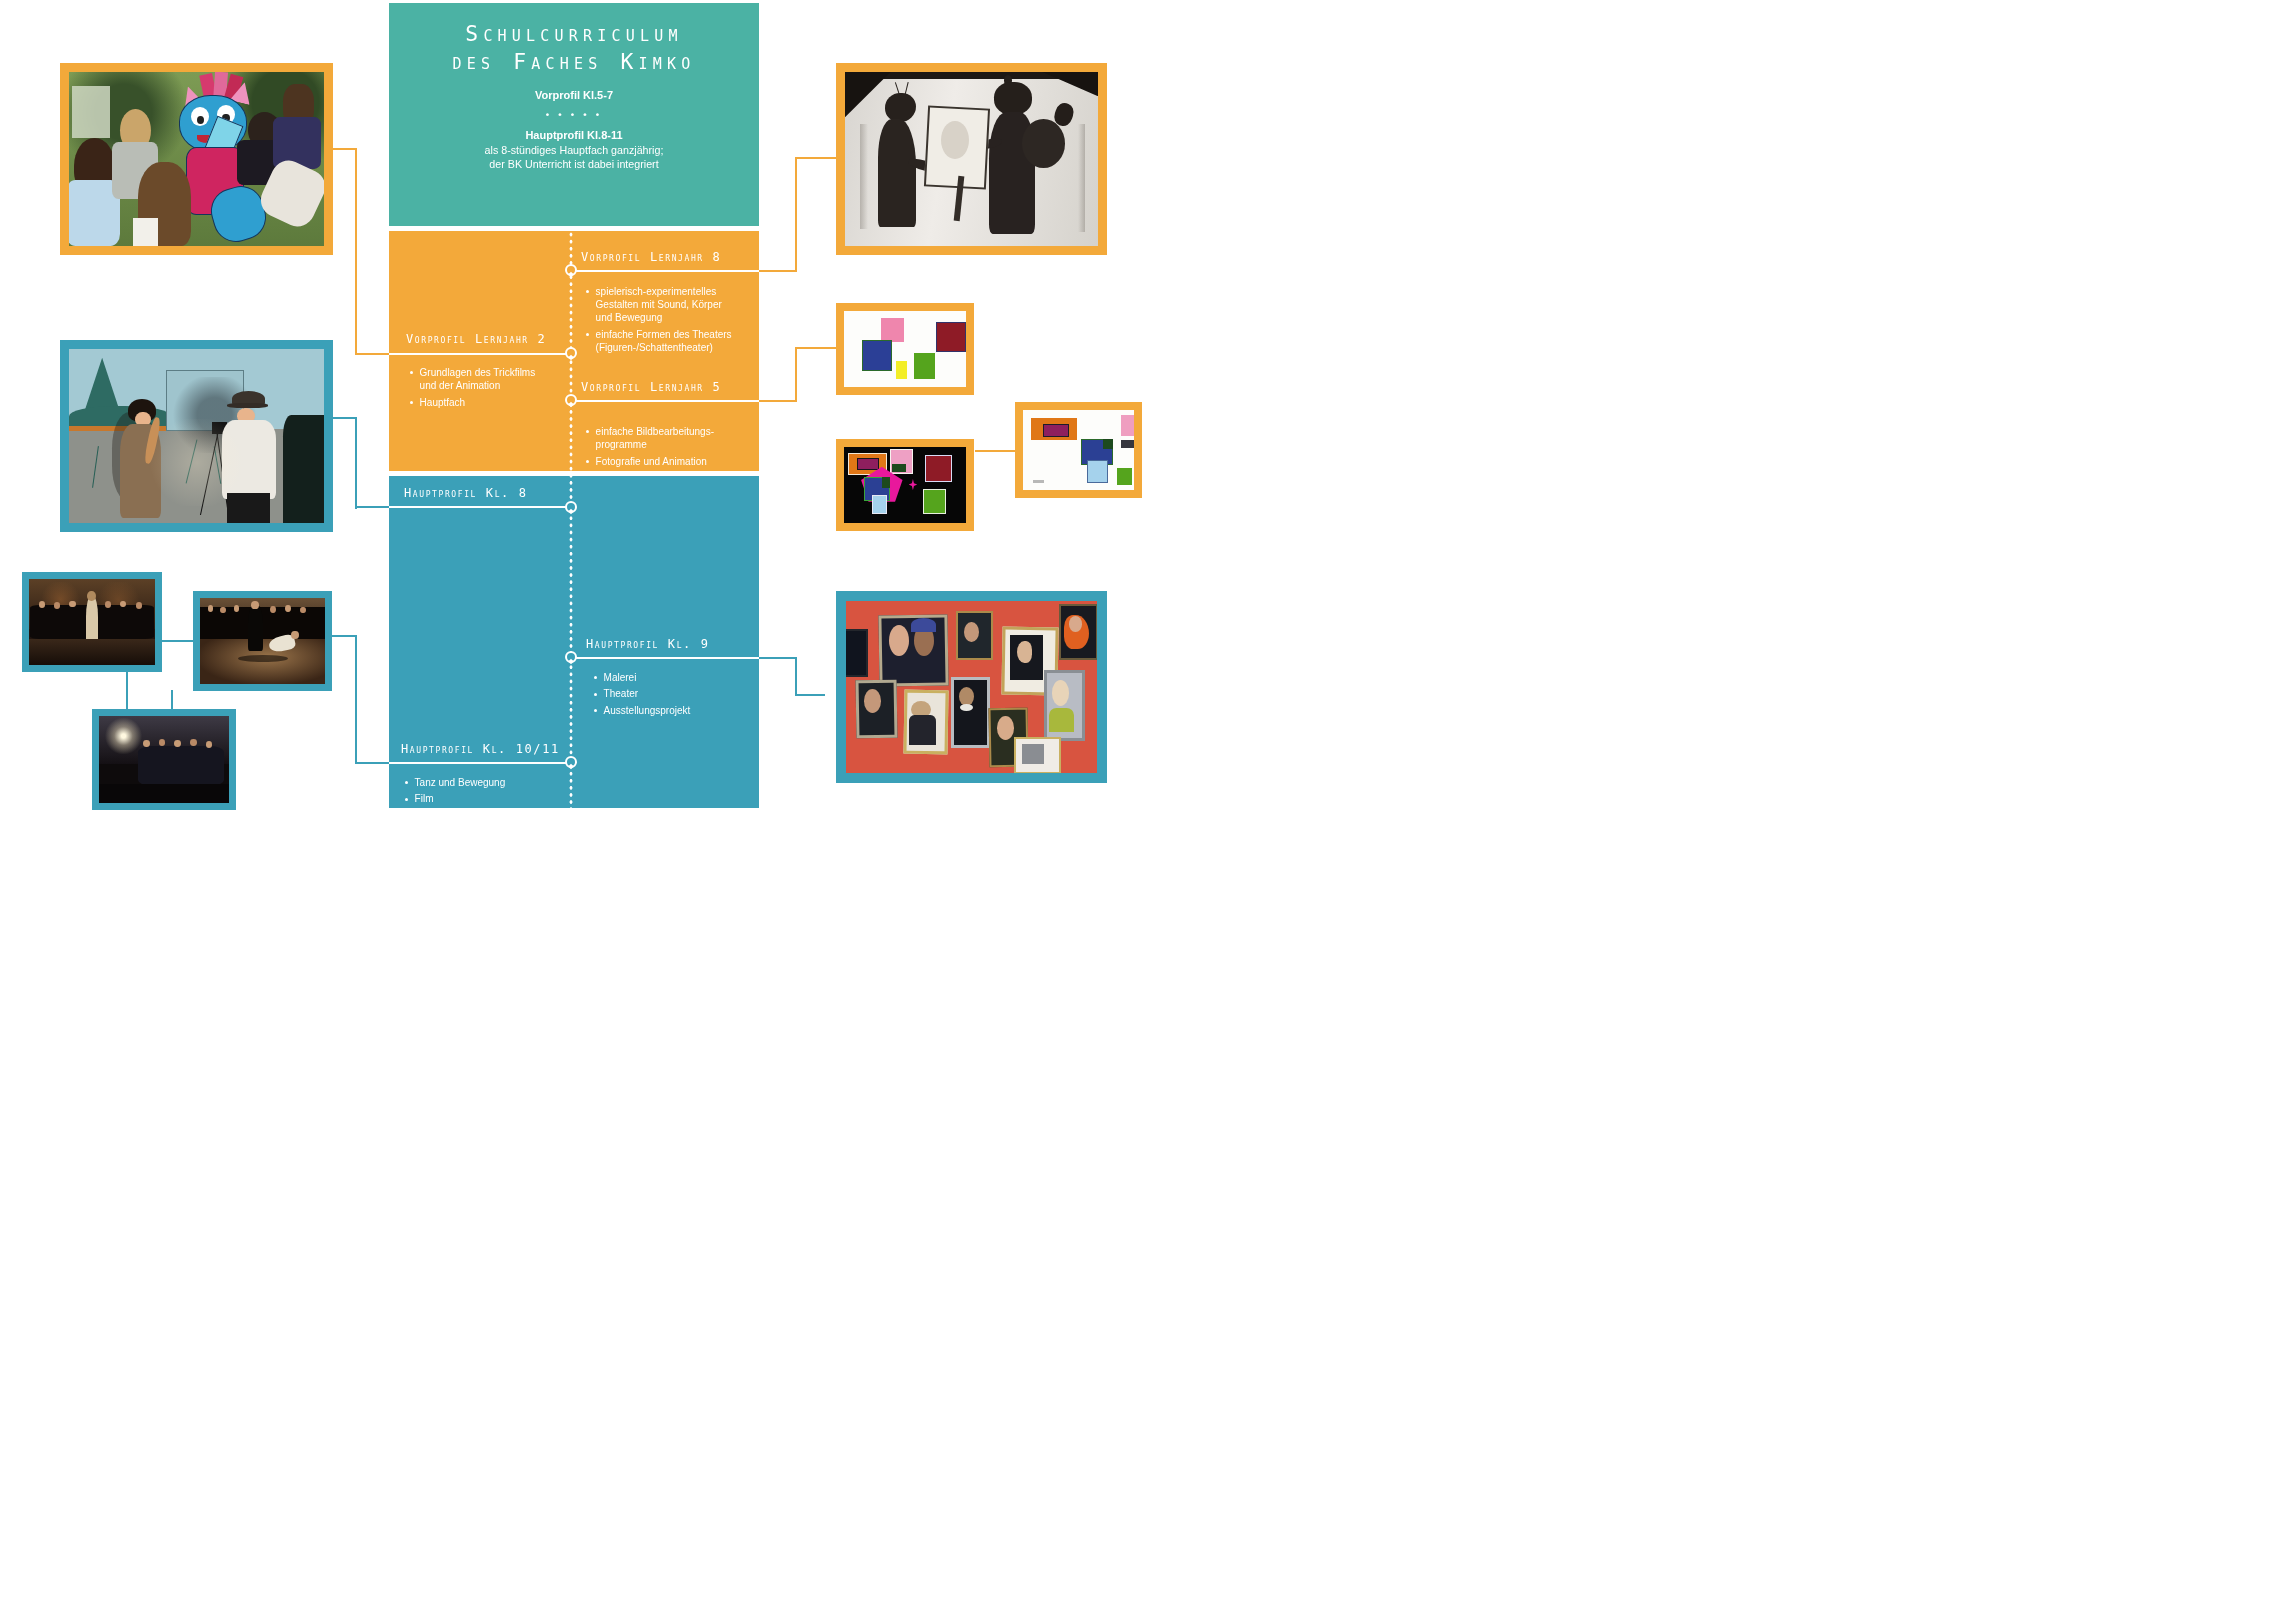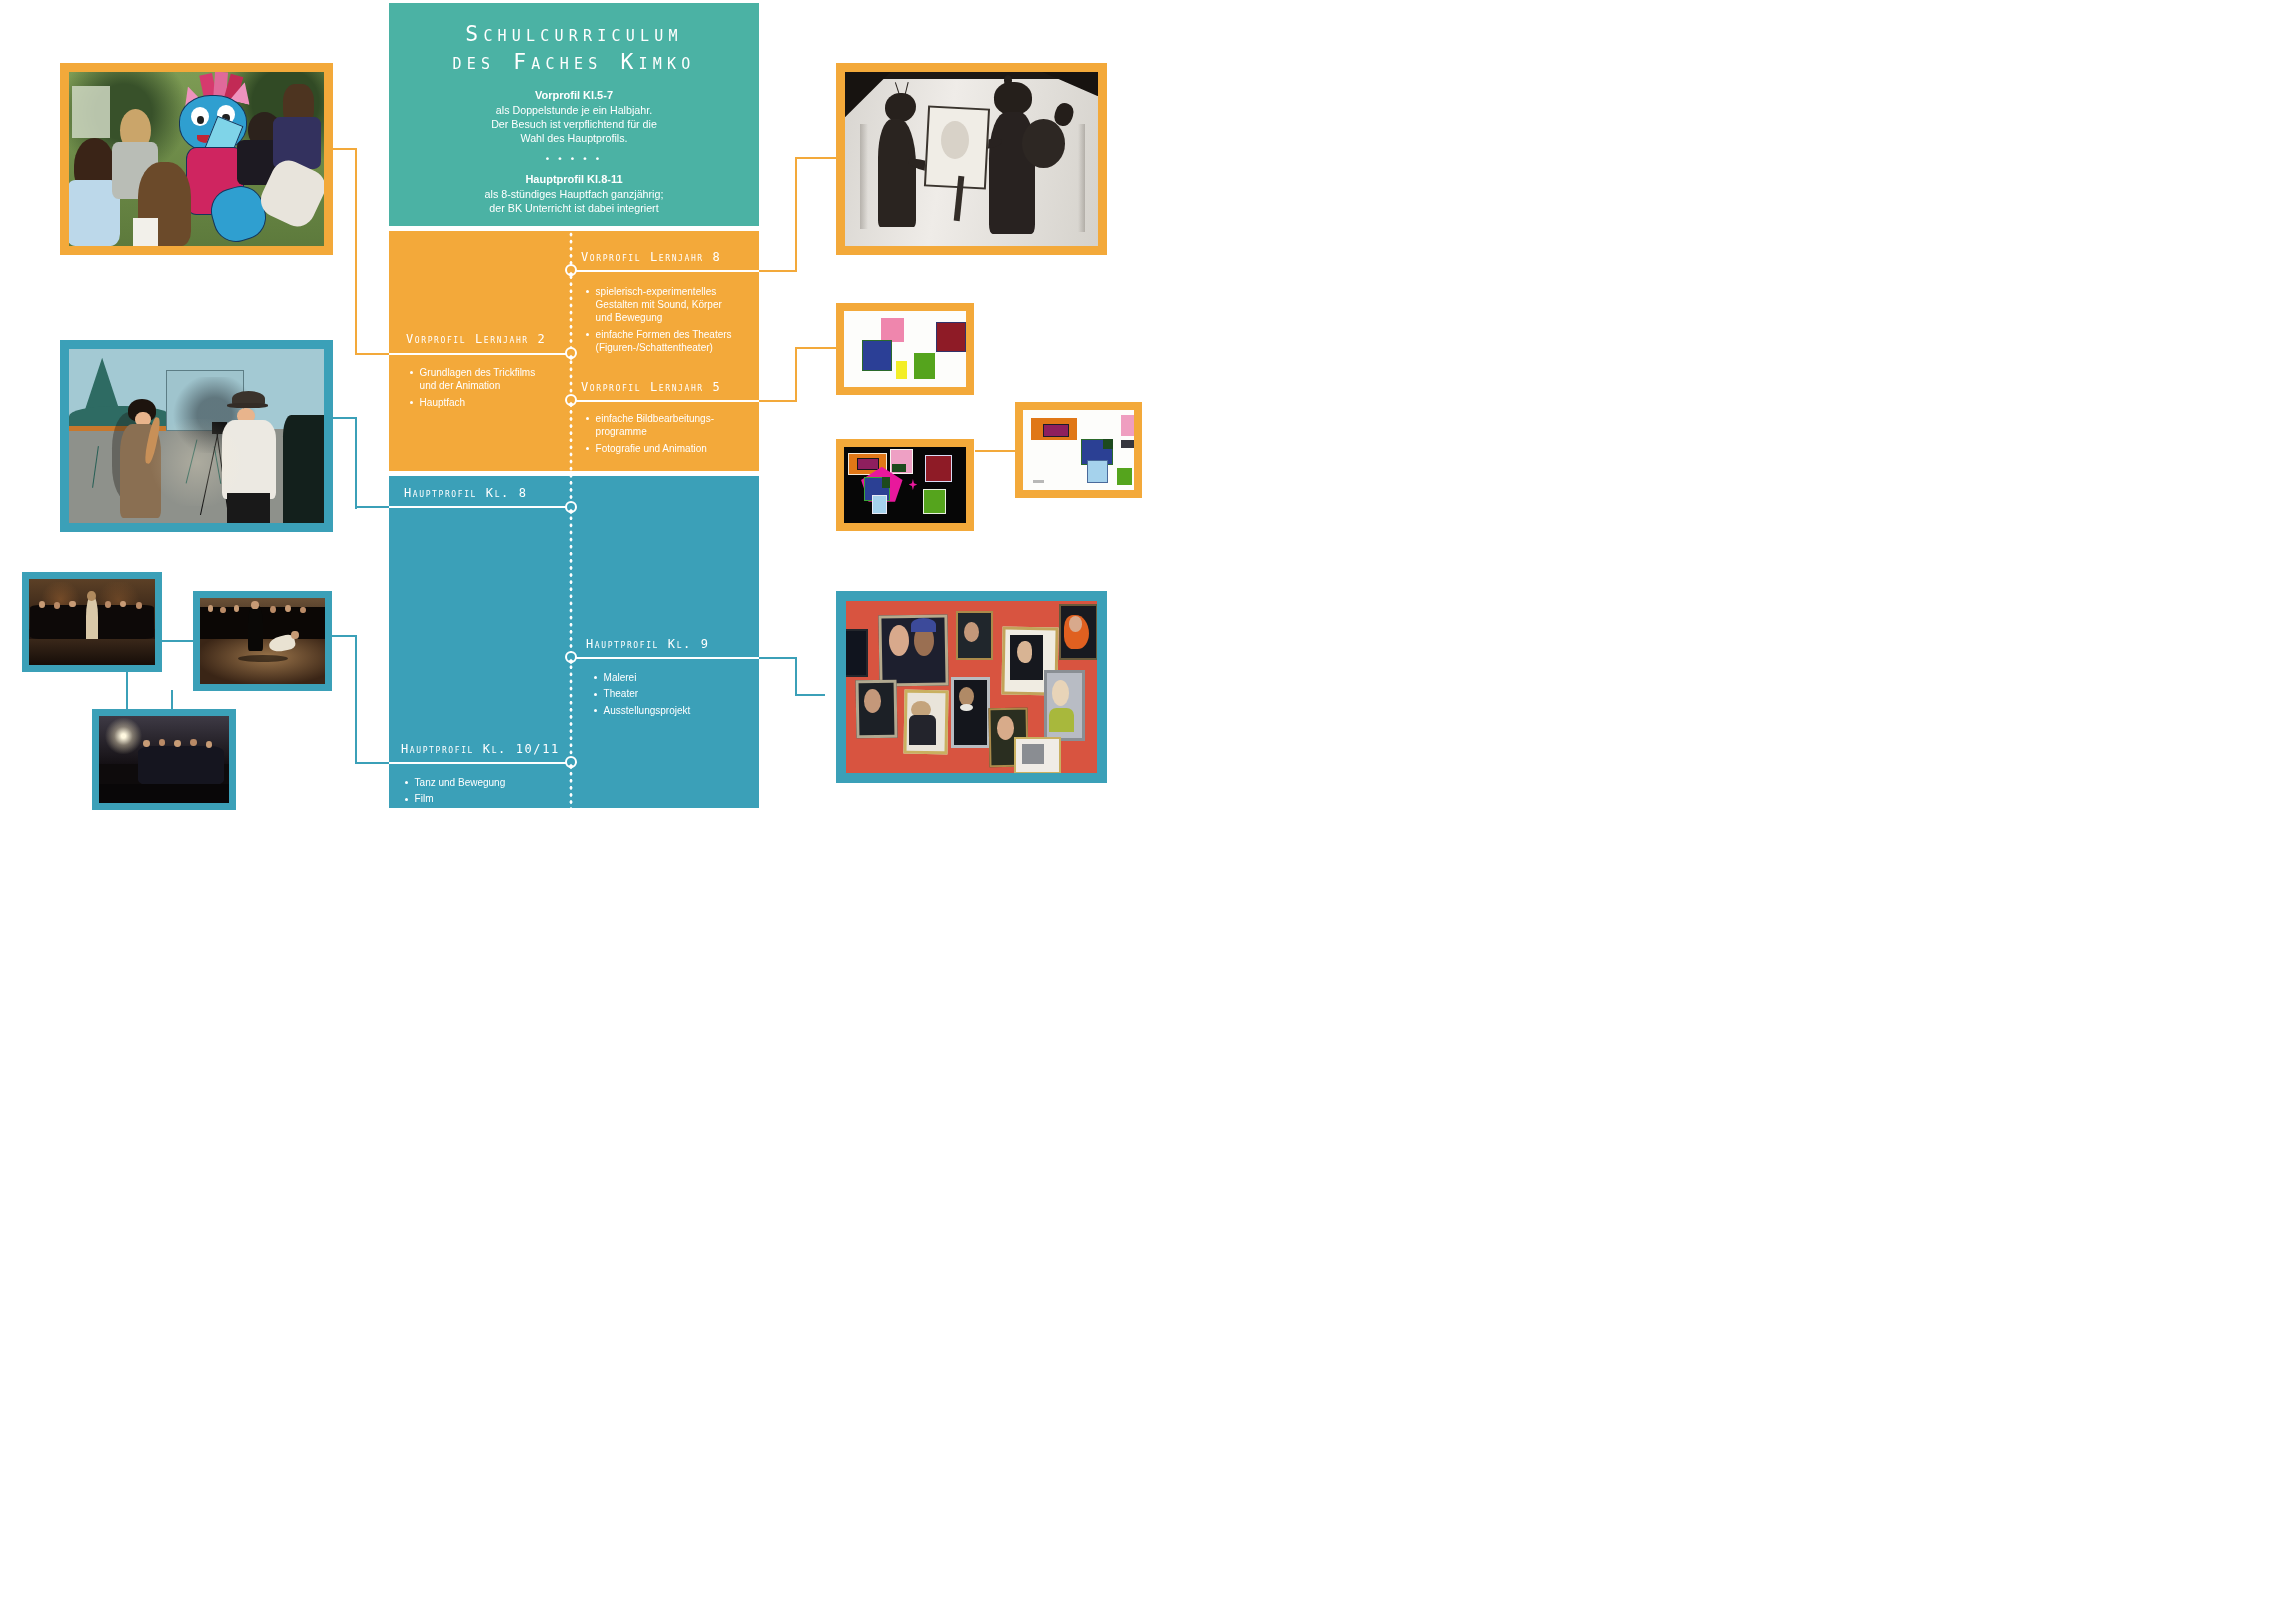--- a/index.html
+++ b/index.html
@@ -287,23 +287,20 @@
   <div class="cn co" style="left:975px;top:450px;width:40px;height:1.9px;"></div>
 
   <div class="cn cb" style="left:759px;top:657px;width:38px;height:1.9px;"></div>
   <div class="cn cb" style="left:795px;top:657px;width:1.9px;height:39px;"></div>
   <div class="cn cb" style="left:795px;top:694px;width:30px;height:1.9px;"></div>
 
   <div class="bx bx-header">
     <div class="title t1">Schulcurriculum</div>
     <div class="title t2">des Faches Kimko</div>
     <div class="pb">Vorprofil Kl.5-7</div>
-    <div class="pt">als Doppelstunde je ein Halbjahr.
-Der Besuch ist verpflichtend für die
-Wahl des Hauptprofils.</div>
     <div class="sep">• • • • •</div>
     <div class="pb" style="margin-top:9px;">Hauptprofil Kl.8-11</div>
     <div class="pt">als 8-stündiges Hauptfach ganzjährig;
 der BK Unterricht ist dabei integriert</div>
   </div>
 
   <div class="bx bx-or"></div>
   <div class="bx bx-bl"></div>
 
   <div class="dotline"></div>
@@ -338,21 +335,21 @@
 (Figuren-/Schattentheater)</li>
     </ul>
   </div>
   <div class="blist" style="left:406px;top:366px;width:162px;">
     <ul>
       <li>Grundlagen des Trickfilms
 und der Animation</li>
       <li>Hauptfach</li>
     </ul>
   </div>
-  <div class="blist" style="left:582px;top:412px;width:176px;">
+  <div class="blist" style="left:582px;top:425px;width:176px;">
     <ul>
       <li>einfache Bildbearbeitungs-
 programme</li>
       <li>Fotografie und Animation</li>
     </ul>
   </div>
   <div class="blist" style="left:590px;top:671px;width:168px;">
     <ul>
       <li>Malerei</li>
       <li>Theater</li>

